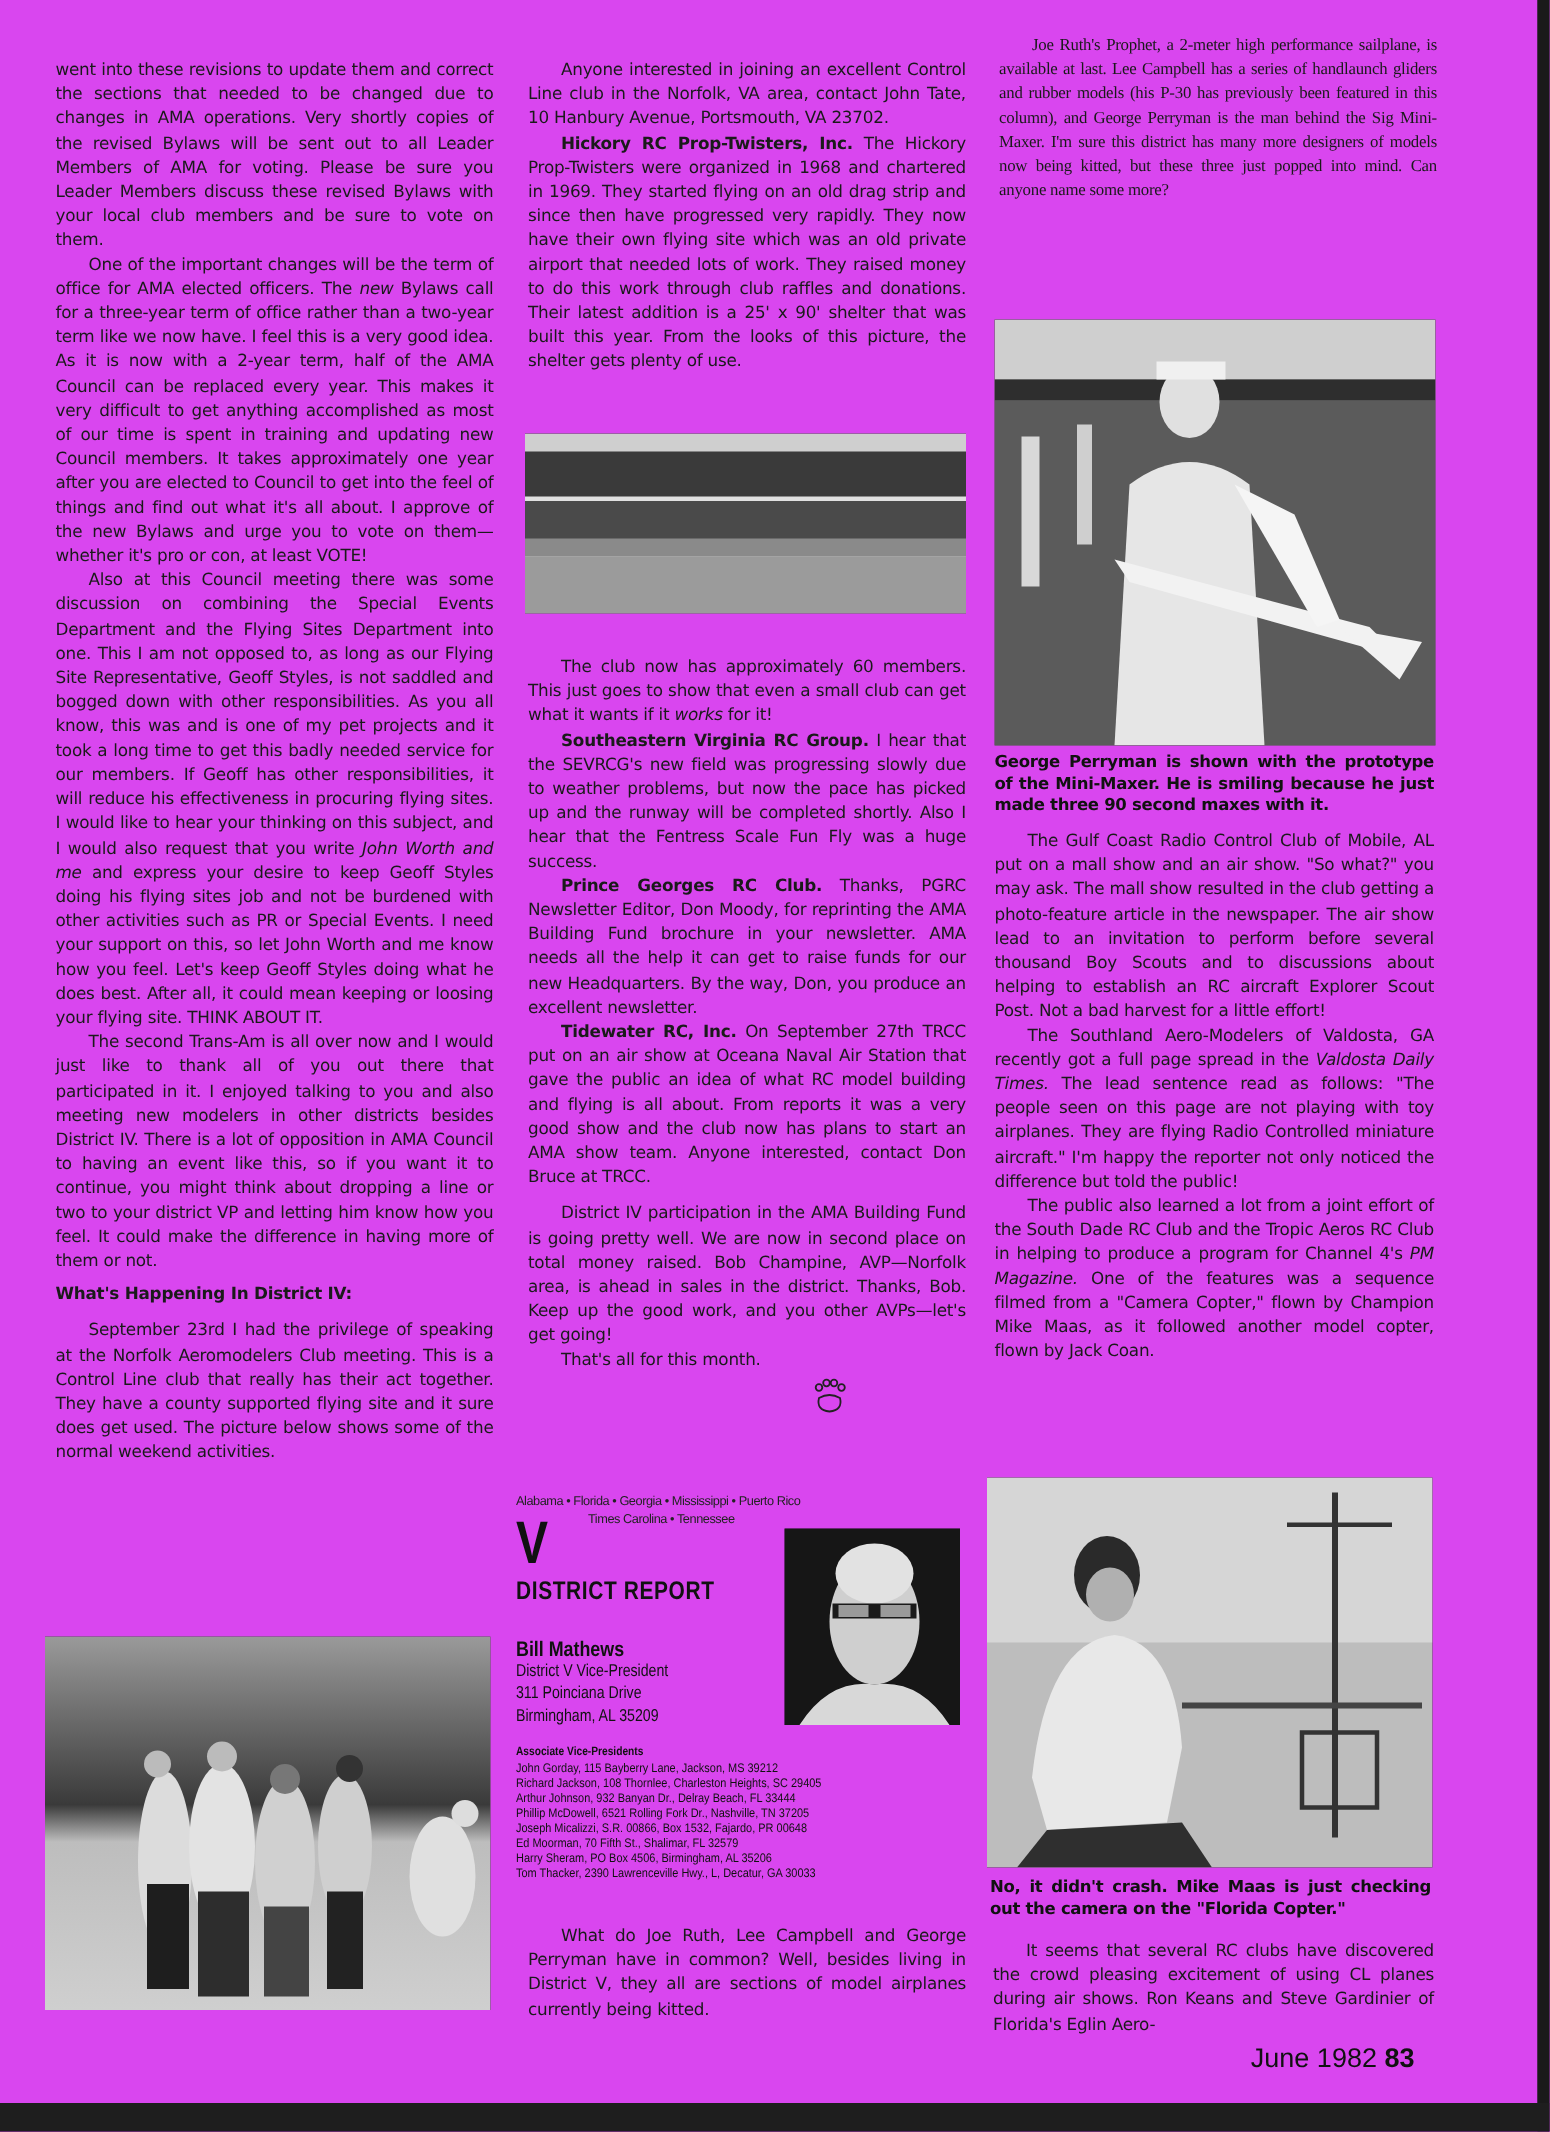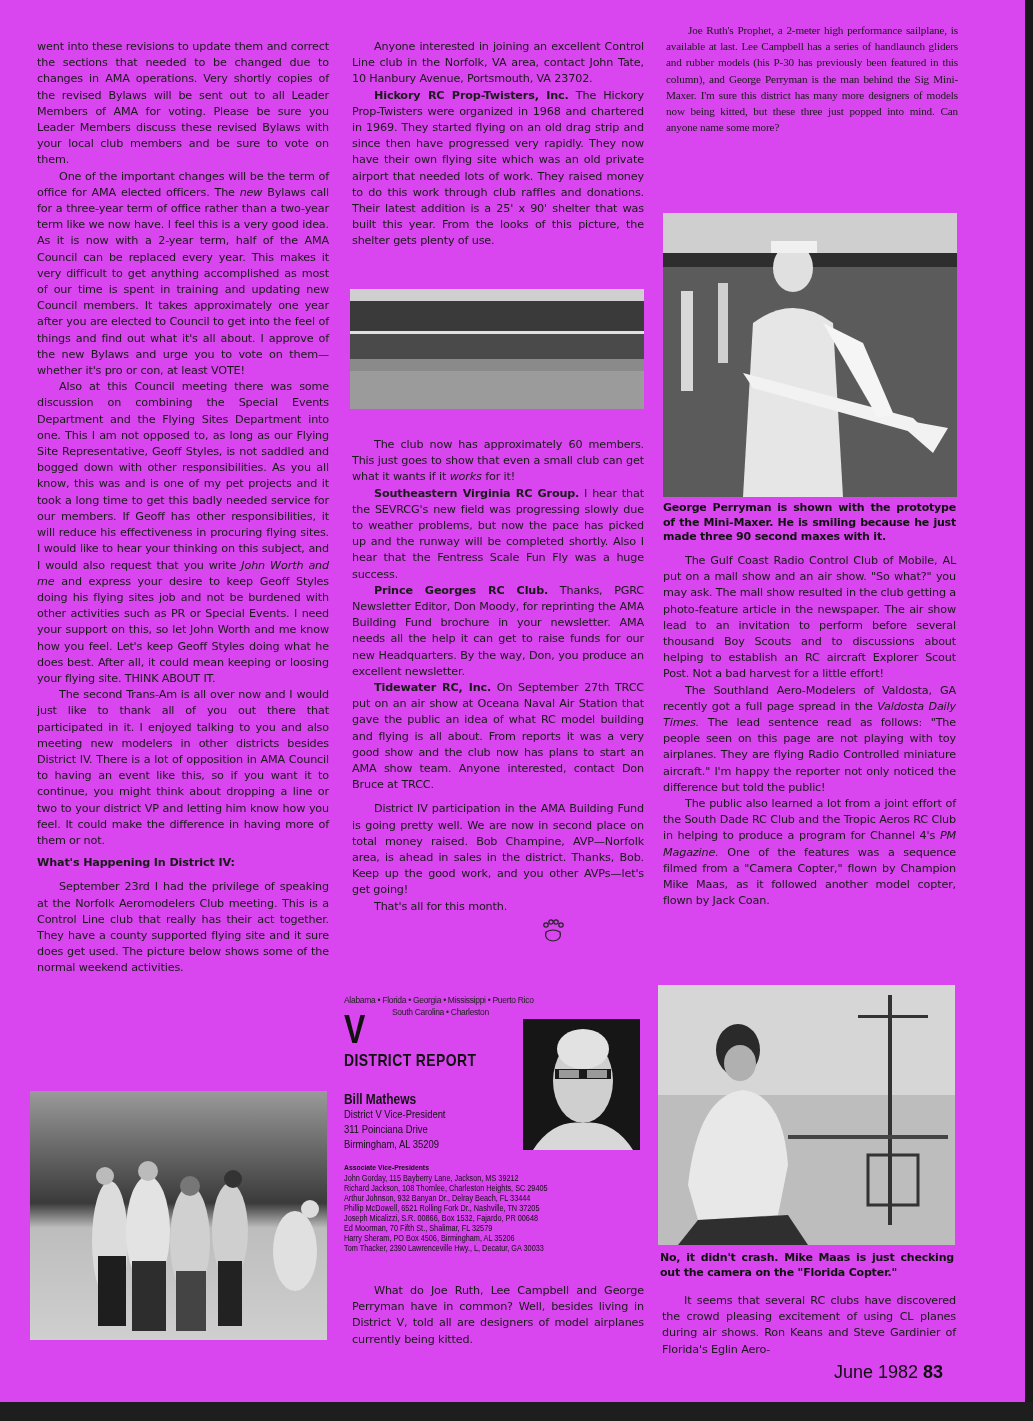--- a/index.html
+++ b/index.html
@@ -120,21 +120,21 @@
       <path d="M6 14 Q4 22 13 23 Q22 22 20 14 Q13 10 6 14 Z"></path>
       <circle cx="6" cy="7" r="2.2"></circle>
         <circle cx="11" cy="4" r="2.2"></circle>
         <circle cx="16" cy="4" r="2.2"></circle>
         <circle cx="21" cy="7" r="2.2"></circle>
     </g>
   </svg>
 
   <div class="district-box">
     <div class="states" style="left:0; top:0;text-align:center;">Alabama • Florida • Georgia • Mississippi • Puerto Rico</div>
-    <div class="states" style="left:48px; top:12px;">South Carolina • Charleston</div>
+    <div class="states" style="left:48px; top:12px;">Times Carolina • Tennessee</div>
     <div class="big-v">V</div>
     <div class="dr-title">DISTRICT REPORT</div>
     <div class="vp-name">Bill Mathews</div>
     <div class="vp-line" style="top:113px;">District V Vice-President</div>
     <div class="vp-line" style="top:128px;">311 Poinciana Drive</div>
     <div class="vp-line" style="top:143px;">Birmingham, AL 35209</div>
     <div class="avp-head">Associate Vice-Presidents</div>
     <div class="avp-line" style="top:178px;">John Gorday, 115 Bayberry Lane, Jackson, MS 39212</div>
     <div class="avp-line" style="top:188px;">Richard Jackson, 108 Thornlee, Charleston Heights, SC 29405</div>
     <div class="avp-line" style="top:198px;">Arthur Johnson, 932 Banyan Dr., Delray Beach, FL 33444</div>
@@ -151,21 +151,21 @@
       <ellipse cx="60" cy="62" rx="30" ry="42" fill="#cfcfcf"></ellipse>
       <ellipse cx="60" cy="30" rx="26" ry="20" fill="#e2e2e2"></ellipse>
       <rect x="32" y="50" width="56" height="10" fill="#1a1a1a"></rect>
       <rect x="36" y="51" width="20" height="8" fill="#9a9a9a"></rect>
       <rect x="64" y="51" width="20" height="8" fill="#9a9a9a"></rect>
       <path d="M10 131 Q30 100 60 104 Q90 100 110 131 Z" fill="#d8d8d8"></path>
     </svg>
   </div>
 
   <div class="col" style="left:352px; top:1283px; width:292px;">
-    <p>What do Joe Ruth, Lee Campbell and George Perryman have in common? Well, besides living in District V, told all are designers of model airplanes currently being kitted.</p>
+    <p>What do Joe Ruth, Lee Campbell and George Perryman have in common? Well, besides living in District V, they all are sections of model airplanes currently being kitted.</p>
   </div>
 
   <div class="col" style="left:666px; top:22px; width:292px;font-family:Liberation Serif, serif;">
     <p>Joe Ruth's Prophet, a 2-meter high performance sailplane, is available at last. Lee Campbell has a series of handlaunch gliders and rubber models (his P-30 has previously been featured in this column), and George Perryman is the man behind the Sig Mini-Maxer. I'm sure this district has many more designers of models now being kitted, but these three just popped into mind. Can anyone name some more?</p>
   </div>
 
   <div class="photo" style="left:663px; top:213px; width:294px; height:284px;">
     <svg width="294" height="284" viewBox="0 0 294 284">
       <rect width="294" height="284" fill="#6e6e6e"></rect>
       <rect width="294" height="40" fill="#cfcfcf"></rect>

